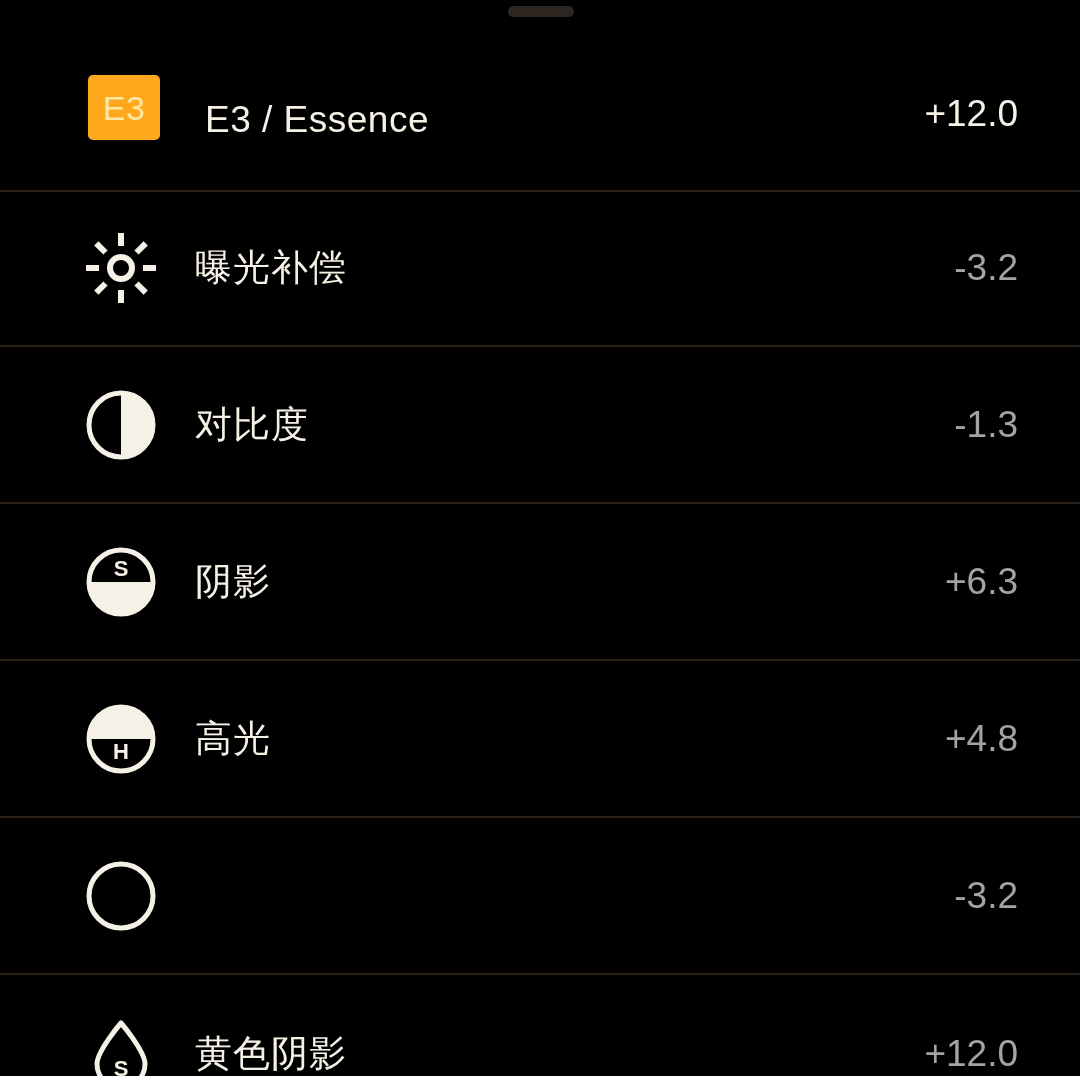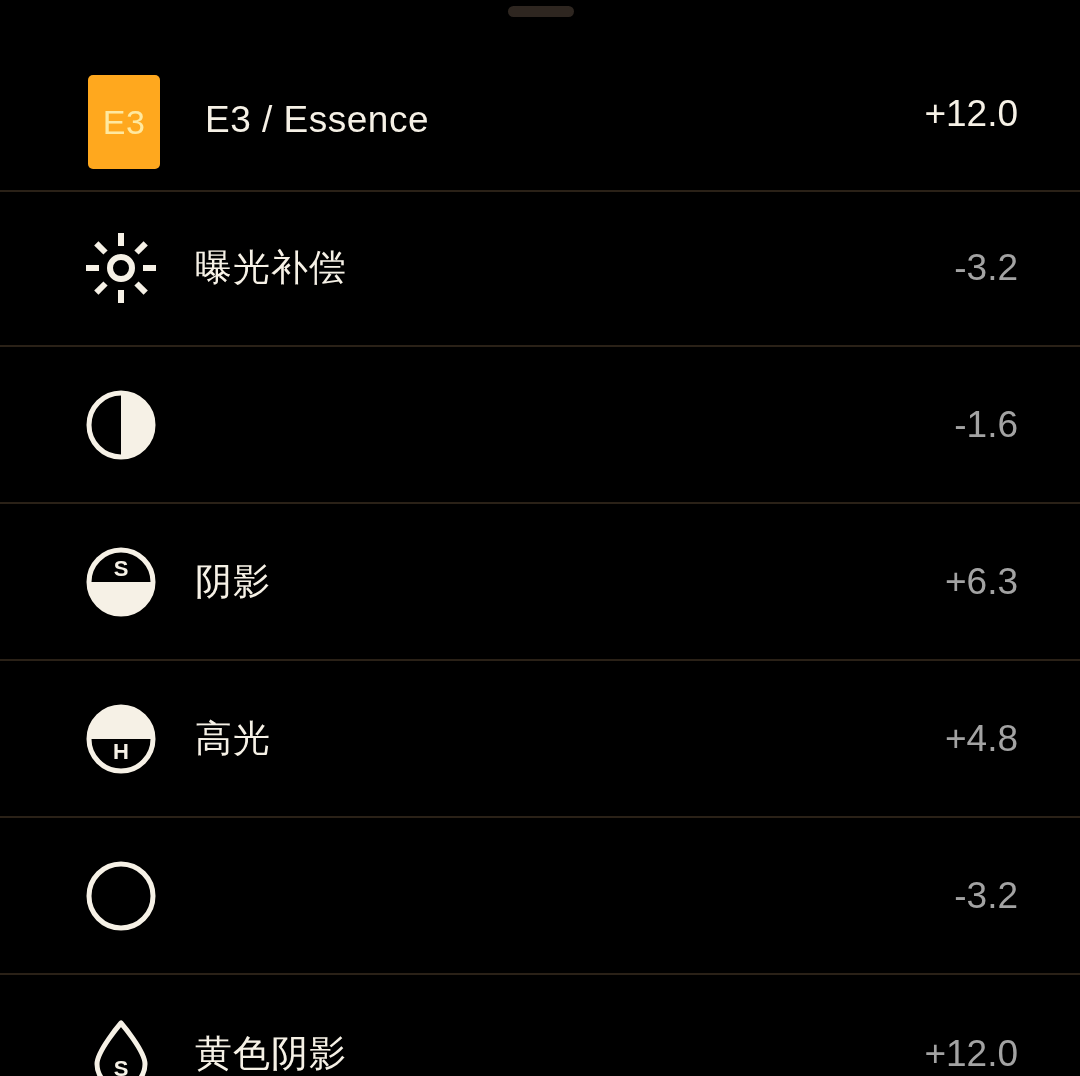--- a/index.html
+++ b/index.html
@@ -42,21 +42,21 @@
     width: 1080px;
     height: 152px;
     display: flex;
     align-items: center;
   }
   .badge {
     position: absolute;
     left: 88px;
     top: 37px;
     width: 72px;
-    height: 94px;
+    height: 65px;
     background: #ffa81e;
     border-radius: 5px;
     display: flex;
     align-items: center;
     justify-content: center;
   }
   .badge-text {
     color: #ffe9a0;
     font-size: 34px;
     font-weight: 400;
@@ -180,21 +180,22 @@
       <div class="row-value">-3.2</div>
     </div>
 
     <div class="row">
       <div class="row-icon">
         <svg width="72" height="72" viewBox="0 0 72 72">
           <circle cx="36" cy="36" r="32" fill="none" stroke="#f6f1e6" stroke-width="5"></circle>
           <path d="M36 4 A32 32 0 0 1 36 68 Z" fill="#f6f1e6"></path>
         </svg>
       </div>
-      <div class="row-value">-1.6</div>
+      <div class="row-label">对比度</div>
+      <div class="row-value">-1.3</div>
     </div>
 
     <div class="row">
       <div class="row-icon">
         <svg width="72" height="72" viewBox="0 0 72 72">
           <circle cx="36" cy="36" r="32" fill="none" stroke="#f6f1e6" stroke-width="5"></circle>
           <path d="M4 36 A32 32 0 0 0 68 36 Z" fill="#f6f1e6"></path>
           <text x="36" y="30" text-anchor="middle" fill="#f6f1e6" font-family="'Liberation Sans', sans-serif" font-size="22" font-weight="bold">S</text>
         </svg>
       </div>

